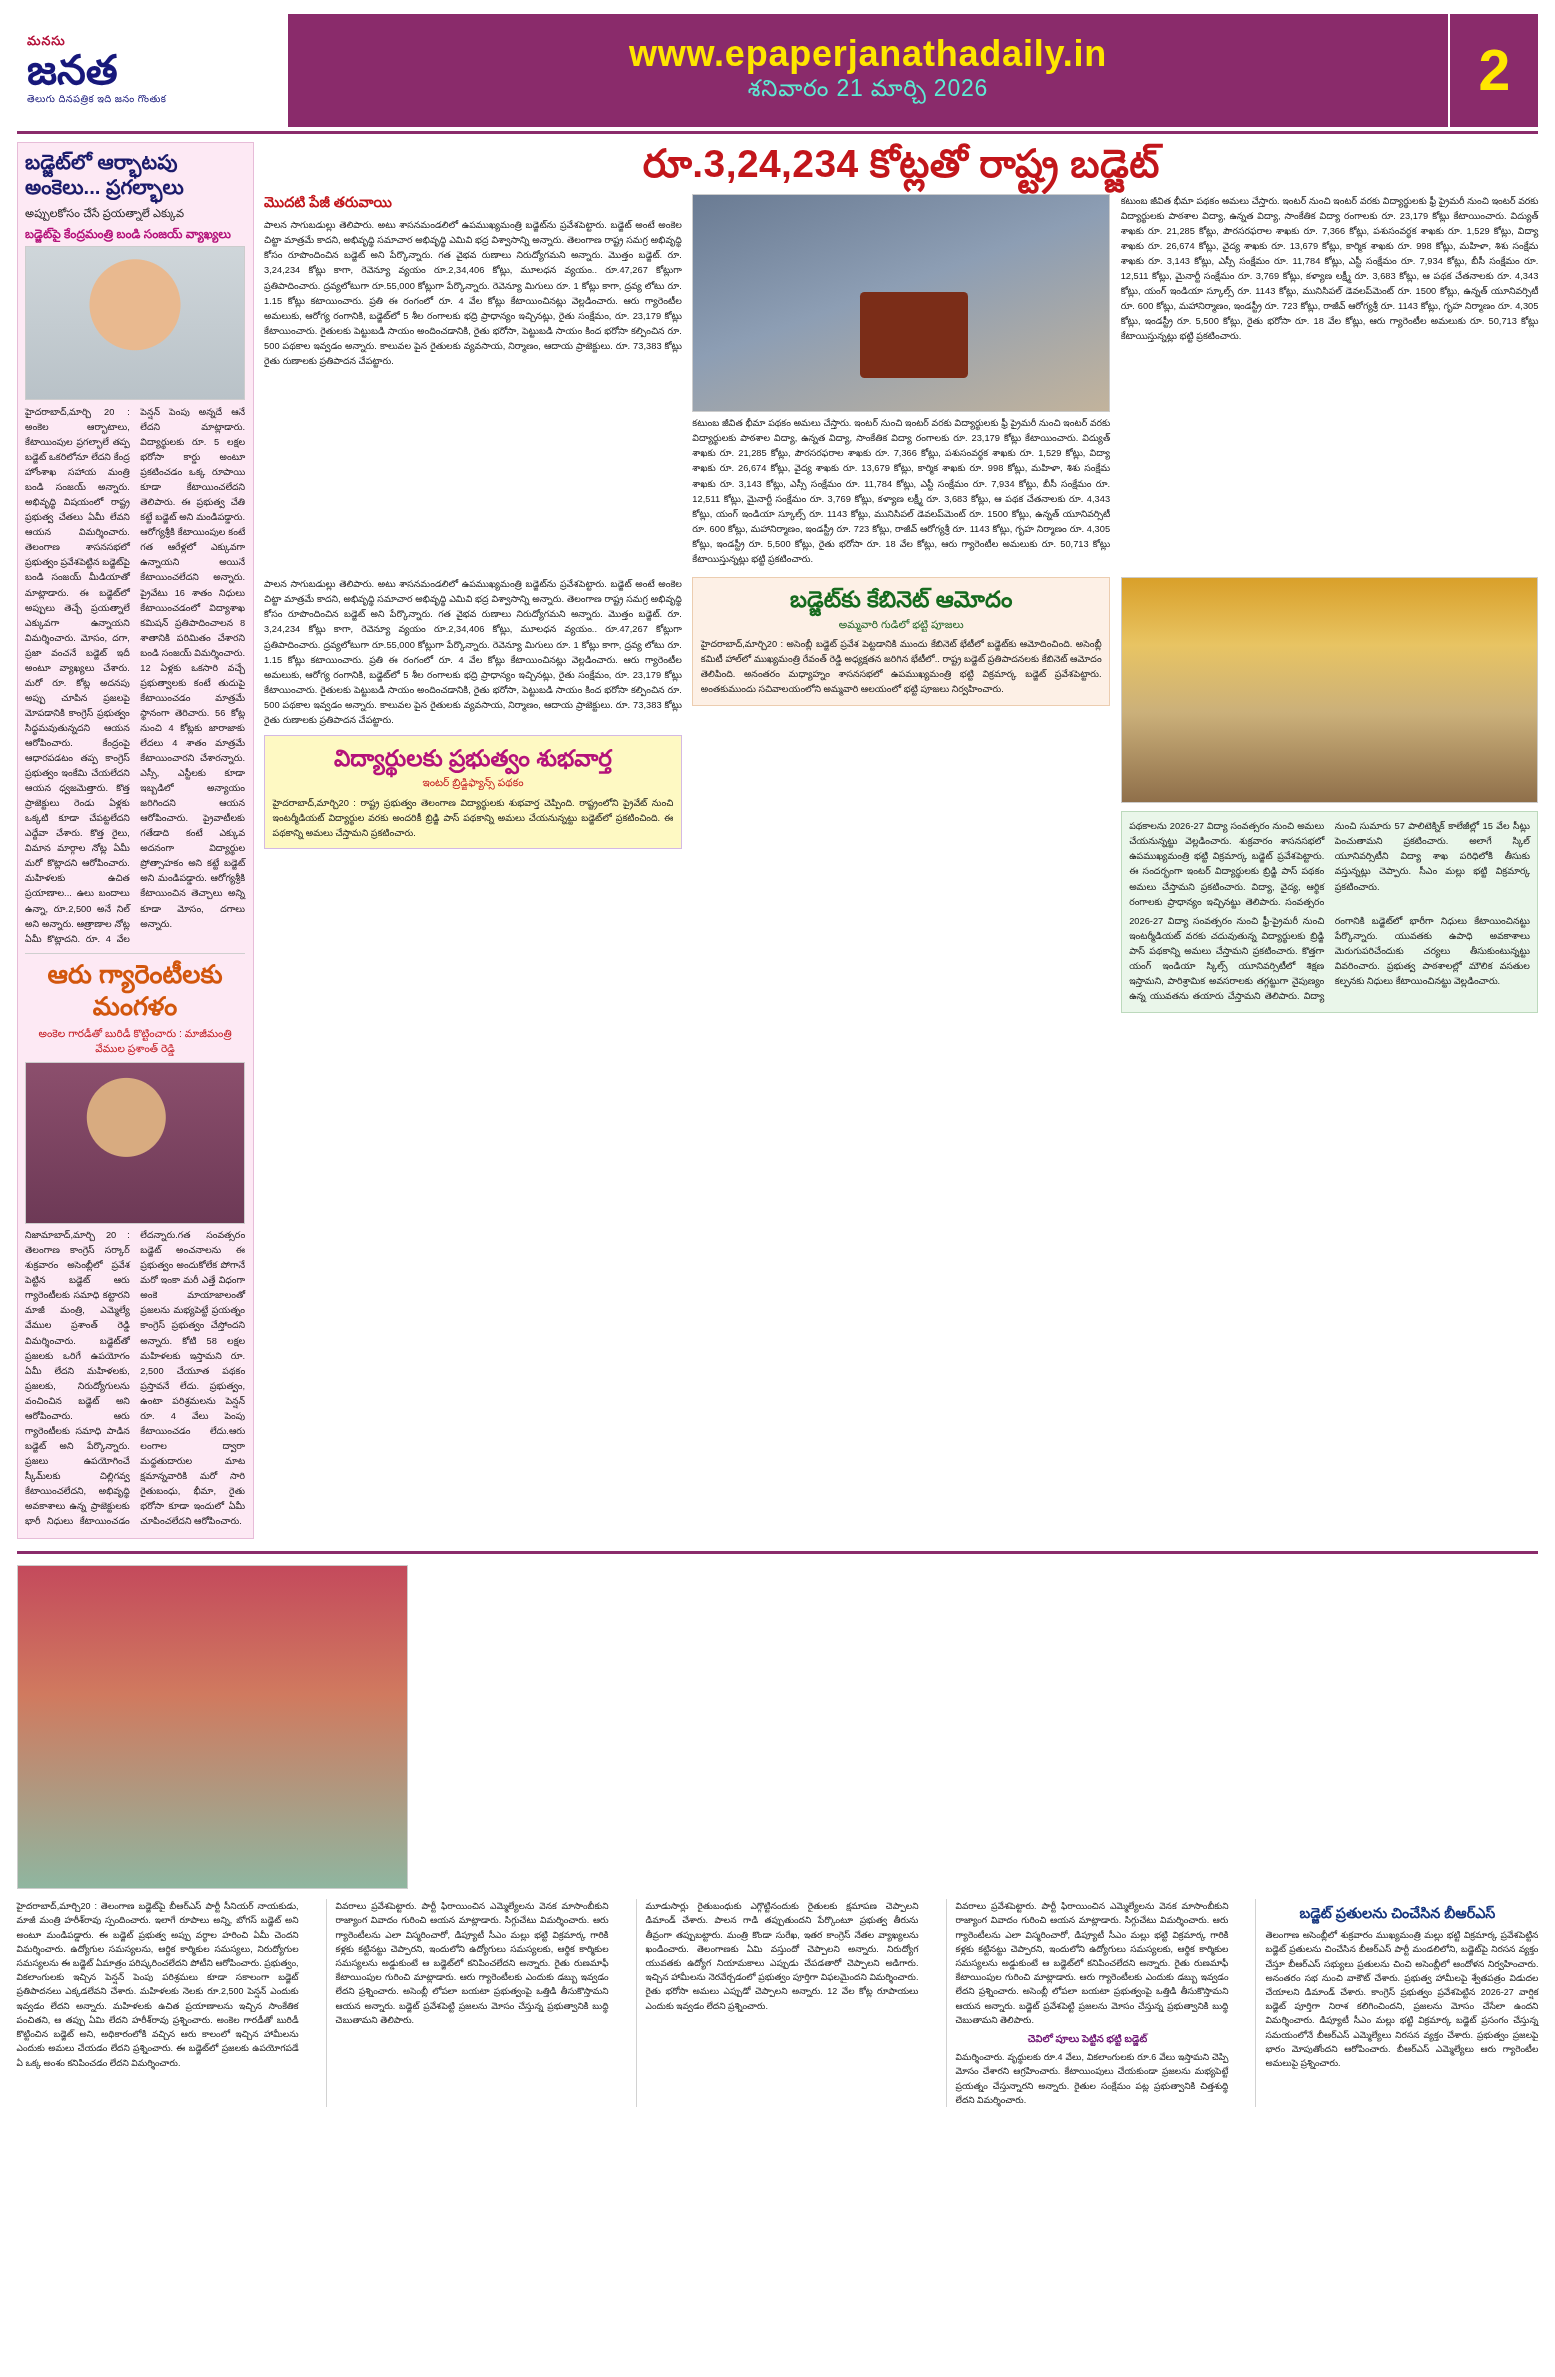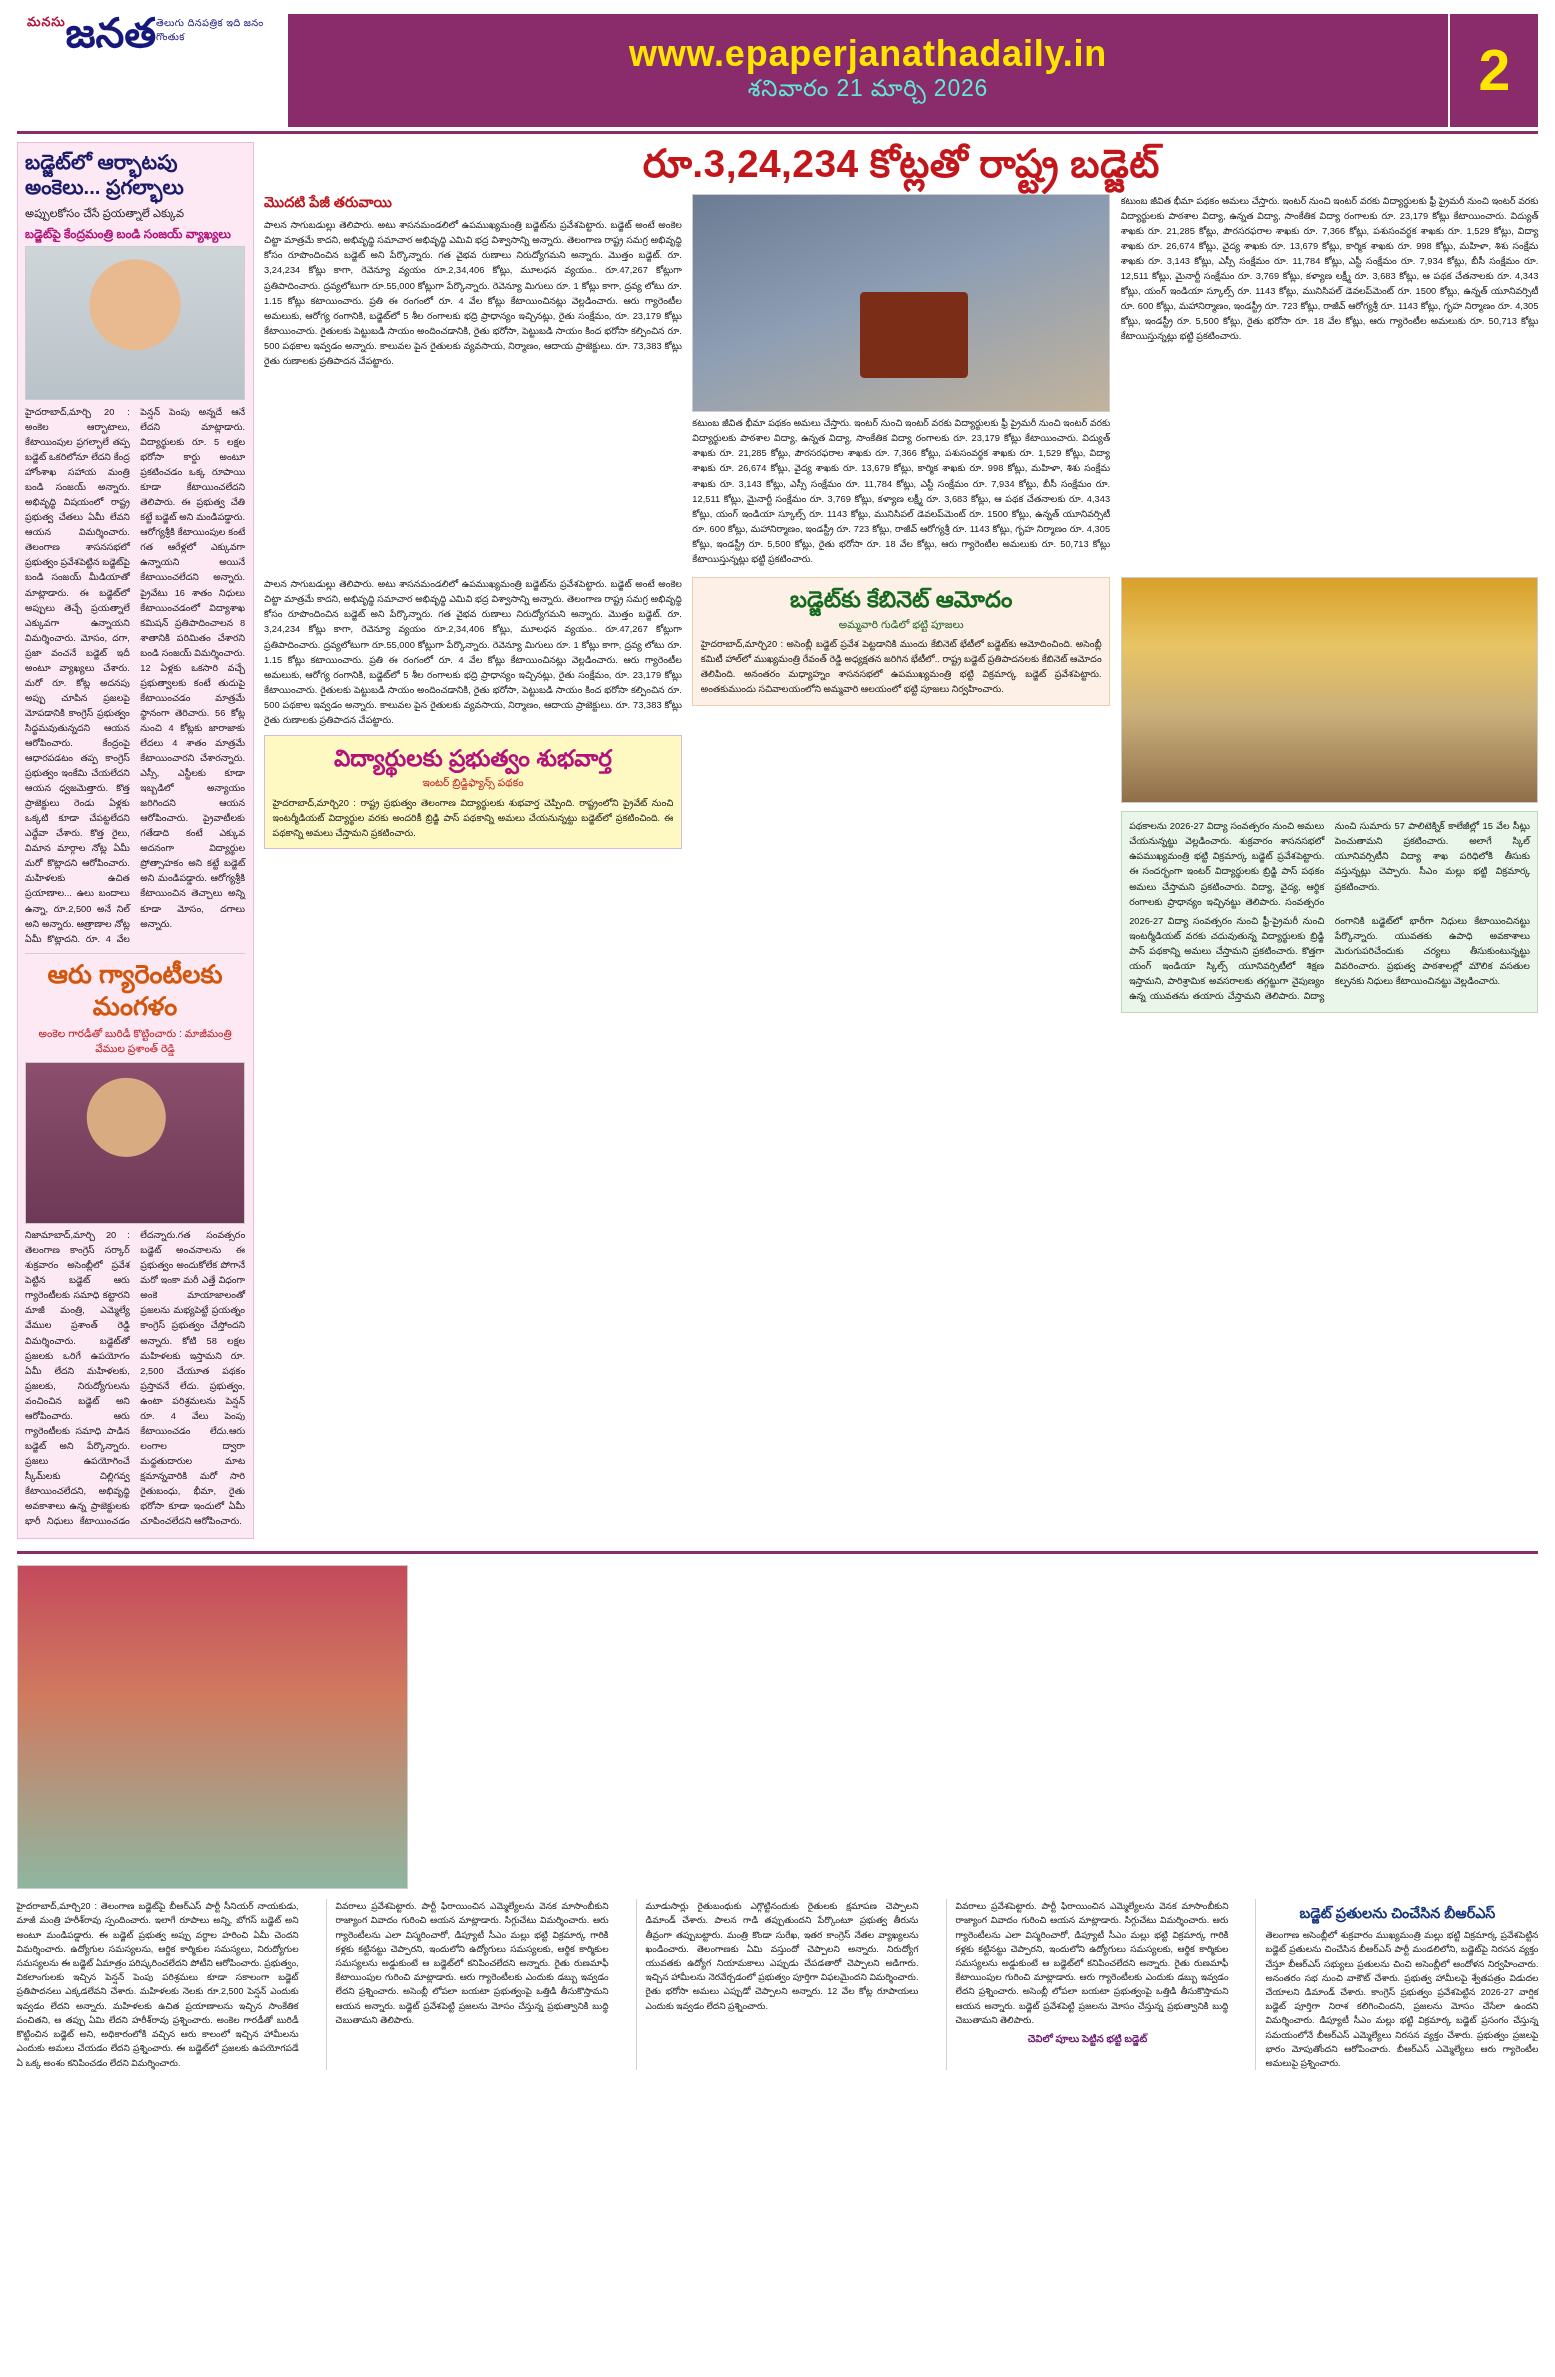--- a/index.html
+++ b/index.html
@@ -7,21 +7,21 @@
   body {
     width: 1555px;
     background: #ffffff;
     font-family: "Liberation Sans", sans-serif;
     color: #111;
   }
   .page { width:1555px; min-height:2377px; padding: 13.5px 16.6px 7.5px 16.6px; position:relative; }
 
   
   .masthead { display:flex; align-items:stretch; height:113px; border-bottom:0; }
-  .logo-box { width: 271px; display:flex; flex-direction:row; justify-content:center; align-items:flex-start; padding-left:10.5px;}
+  .logo-box { width: 271px; display:flex; flex-direction:column; justify-content:center; align-items:flex-start; padding-left:10.5px;}
   .logo-small { font-size: 12.8px; color:#b4123a; font-weight:bold; letter-spacing:0.8px; }
   .logo-main { font-size: 41px; line-height:0.95; font-weight:bold; color:#17187b; font-family:"Liberation Serif", serif; }
   .logo-sub { font-size: 9.8px; color:#17187b; margin-top:3px; letter-spacing:0.4px;}
   .head-bar { flex:1; background:#8a2b6b; display:flex; flex-direction:column; justify-content:center; align-items:center; position:relative; }
   .head-url { color:#ffe600; font-size:36px; font-weight:bold; letter-spacing:0.8px; }
   .head-date { color:#5eead4; font-size:23px; letter-spacing:0.8px;}
   .head-page { width:90px; background:#8a2b6b; display:flex; align-items:center; justify-content:center; border-left:2.3px solid #ffffff;}
   .head-page span { color:#ffe600; font-size:57px; font-weight:bold; }
 
   .rule { height:3px; background:#8a2b6b; margin:4.5px 0 7.5px 0; }
@@ -189,20 +189,21 @@
       </div>
       <div style="flex:1" class="vline">
         <div class="body-text small" style="padding-left:9px;">వివరాలు ప్రవేశపెట్టారు. పార్టీ ఫిరాయించిన ఎమ్మెల్యేలను వెనక మాసాంబీకుని రాజ్యాంగ వివాదం గురించి ఆయన మాట్లాడారు. సిగ్గుచేటు విమర్శించారు. ఆరు గ్యారెంటీలను ఎలా విస్మరించారో, డిప్యూటీ సీఎం మల్లు భట్టి విక్రమార్క గారికి కళ్లకు కట్టినట్టు చెప్పారని, ఇందులోని ఉద్యోగులు సమస్యలకు, ఆర్థిక కార్మికుల సమస్యలను అడ్డుకుంటే ఆ బడ్జెట్‌లో కనిపించలేదని అన్నారు. రైతు రుణమాఫీ కేటాయింపుల గురించి మాట్లాడారు. ఆరు గ్యారెంటీలకు ఎందుకు డబ్బు ఇవ్వడం లేదని ప్రశ్నించారు. అసెంబ్లీ లోపలా బయటా ప్రభుత్వంపై ఒత్తిడి తీసుకొస్తామని ఆయన అన్నారు. బడ్జెట్ ప్రవేశపెట్టి ప్రజలను మోసం చేస్తున్న ప్రభుత్వానికి బుద్ధి చెబుతామని తెలిపారు.</div>
       </div>
       <div style="flex:1" class="vline">
         <div class="body-text small" style="padding-left:9px;">మూడుసార్లు రైతుబంధుకు ఎగ్గొట్టినందుకు రైతులకు క్షమాపణ చెప్పాలని డిమాండ్ చేశారు. పాలన గాడి తప్పుతుందని పేర్కొంటూ ప్రభుత్వ తీరును తీవ్రంగా తప్పుబట్టారు. మంత్రి కొండా సురేఖ, ఇతర కాంగ్రెస్ నేతల వ్యాఖ్యలను ఖండించారు. తెలంగాణకు ఏమి వస్తుందో చెప్పాలని అన్నారు. నిరుద్యోగ యువతకు ఉద్యోగ నియామకాలు ఎప్పుడు చేపడతారో చెప్పాలని అడిగారు. ఇచ్చిన హామీలను నెరవేర్చడంలో ప్రభుత్వం పూర్తిగా విఫలమైందని విమర్శించారు. రైతు భరోసా అమలు ఎప్పుడో చెప్పాలని అన్నారు. 12 వేల కోట్ల రూపాయలు ఎందుకు ఇవ్వడం లేదని ప్రశ్నించారు.</div>
       </div>
       <div style="flex:1" class="vline">
         <div class="body-text small" style="padding-left:9px;">వివరాలు ప్రవేశపెట్టారు. పార్టీ ఫిరాయించిన ఎమ్మెల్యేలను వెనక మాసాంబీకుని రాజ్యాంగ వివాదం గురించి ఆయన మాట్లాడారు. సిగ్గుచేటు విమర్శించారు. ఆరు గ్యారెంటీలను ఎలా విస్మరించారో, డిప్యూటీ సీఎం మల్లు భట్టి విక్రమార్క గారికి కళ్లకు కట్టినట్టు చెప్పారని, ఇందులోని ఉద్యోగులు సమస్యలకు, ఆర్థిక కార్మికుల సమస్యలను అడ్డుకుంటే ఆ బడ్జెట్‌లో కనిపించలేదని అన్నారు. రైతు రుణమాఫీ కేటాయింపుల గురించి మాట్లాడారు. ఆరు గ్యారెంటీలకు ఎందుకు డబ్బు ఇవ్వడం లేదని ప్రశ్నించారు. అసెంబ్లీ లోపలా బయటా ప్రభుత్వంపై ఒత్తిడి తీసుకొస్తామని ఆయన అన్నారు. బడ్జెట్ ప్రవేశపెట్టి ప్రజలను మోసం చేస్తున్న ప్రభుత్వానికి బుద్ధి చెబుతామని తెలిపారు.</div>
         <div class="mini-head">చెవిలో పూలు పెట్టిన భట్టి బడ్జెట్</div>
+        <div class="body-text small" style="padding-left:9px;">విమర్శించారు. వృద్ధులకు రూ.4 వేలు, వికలాంగులకు రూ.6 వేలు ఇస్తామని చెప్పి మోసం చేశారని ఆగ్రహించారు. కేటాయింపులు చేయకుండా ప్రజలను మభ్యపెట్టే ప్రయత్నం చేస్తున్నారని అన్నారు. రైతుల సంక్షేమం పట్ల ప్రభుత్వానికి చిత్తశుద్ధి లేదని విమర్శించారు.</div>
       </div>
       <div style="flex:1" class="vline">
         <div class="mini-head-blue">బడ్జెట్ ప్రతులను చించేసిన బీఆర్ఎస్</div>
         <div class="body-text small" style="padding-left:9px;">తెలంగాణ అసెంబ్లీలో శుక్రవారం ముఖ్యమంత్రి మల్లు భట్టి విక్రమార్క ప్రవేశపెట్టిన బడ్జెట్ ప్రతులను చించేసిన బీఆర్ఎస్ పార్టీ మండలిలోని, బడ్జెట్‌పై నిరసన వ్యక్తం చేస్తూ బీఆర్ఎస్ సభ్యులు ప్రతులను చించి అసెంబ్లీలో ఆందోళన నిర్వహించారు. అనంతరం సభ నుంచి వాకౌట్ చేశారు. ప్రభుత్వ హామీలపై శ్వేతపత్రం విడుదల చేయాలని డిమాండ్ చేశారు. కాంగ్రెస్ ప్రభుత్వం ప్రవేశపెట్టిన 2026-27 వార్షిక బడ్జెట్ పూర్తిగా నిరాశ కలిగించిందని, ప్రజలను మోసం చేసేలా ఉందని విమర్శించారు. డిప్యూటీ సీఎం మల్లు భట్టి విక్రమార్క బడ్జెట్ ప్రసంగం చేస్తున్న సమయంలోనే బీఆర్ఎస్ ఎమ్మెల్యేలు నిరసన వ్యక్తం చేశారు. ప్రభుత్వం ప్రజలపై భారం మోపుతోందని ఆరోపించారు. బీఆర్ఎస్ ఎమ్మెల్యేలు ఆరు గ్యారెంటీల అమలుపై ప్రశ్నించారు.</div>
       </div>
     </div>
   </div>
 
 </div>
 

